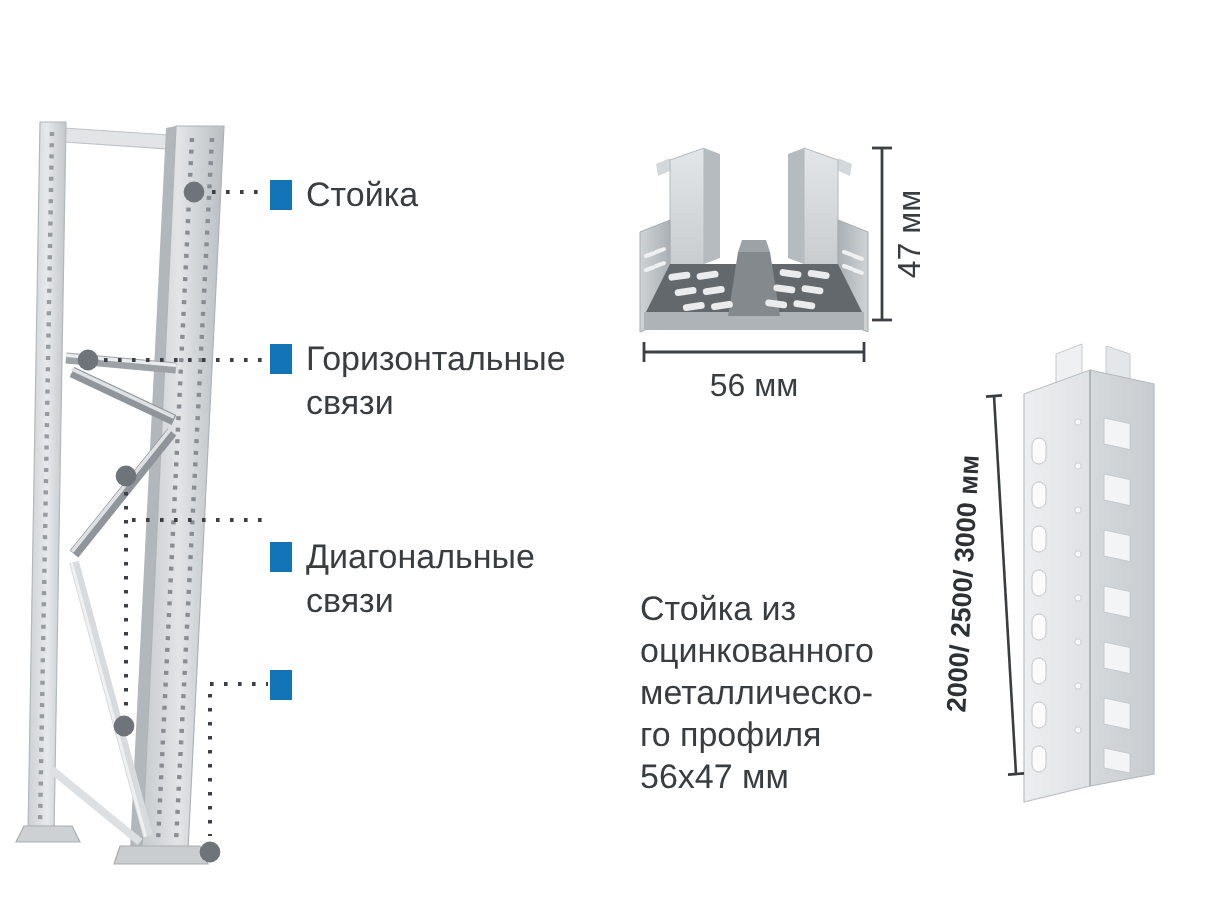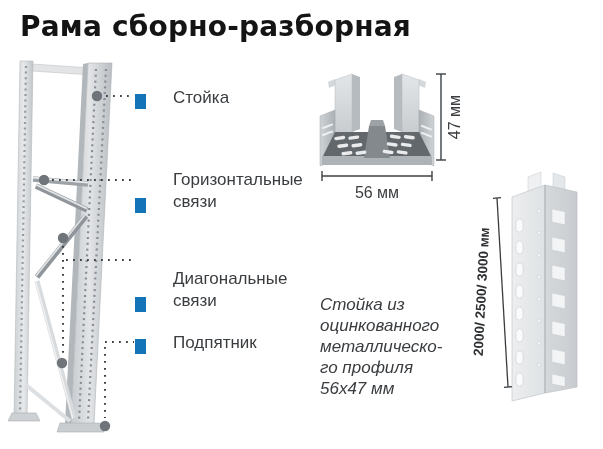--- a/index.html
+++ b/index.html
@@ -7,45 +7,44 @@
     position:relative;width:603px;height:449px;background:#ffffff;overflow:hidden;
     font-family:"Liberation Sans","DejaVu Sans",sans-serif;color:#3a3d40;
   }
   .title{
     position:absolute;left:20px;top:10px;margin:0;
     font-size:28px;font-weight:800;letter-spacing:.2px;color:#141414;
     font-family:"DejaVu Sans","Liberation Sans",sans-serif;
   }
   .abs{position:absolute;}
   .callout-row{
-    position:absolute;left:135px;display:flex;align-items:flex-end;gap:20px;
+    position:absolute;left:135px;display:flex;align-items:flex-start;
   }
   .callout-square{
     width:11px;height:15px;background:#1474b8;margin-right:7px;margin-top:3px;flex:0 0 auto;
   }
   .callout-label{
     font-size:17px;line-height:22px;color:#3a3d40;white-space:pre-line;
   }
   .caption{
     position:absolute;left:320px;top:294px;width:150px;
-    font-size:17px;line-height:21px;color:#3a3d40;white-space:pre-line;font-style:italic;
+    font-size:17px;line-height:21px;color:#3a3d40;white-space:pre-line;
   }
   svg text{
     font-family:"Liberation Sans","DejaVu Sans",sans-serif;
     fill:#3a3d40;
   }
   .dim-text{font-size:16px;}
   .dim-text-bold{font-size:13.5px;font-weight:bold;fill:#2e3133;}
 </style>
 </head>
 <body>
 
 <div class="page">
 
-  <h1 class="title">Рама сборно-разборная</h1>
 
   <svg class="abs" style="left:0;top:55px" width="150" height="394" viewBox="0 0 150 394">
     <defs>
       <linearGradient id="gUpR" x1="0" y1="0" x2="1" y2="0">
         <stop offset="0" stop-color="#c7cbcf"></stop>
           <stop offset=".45" stop-color="#e2e4e6"></stop>
           <stop offset="1" stop-color="#b9bec2"></stop>
       </linearGradient>
       <linearGradient id="gUpL" x1="0" y1="0" x2="1" y2="0">
         <stop offset="0" stop-color="#cdd1d4"></stop>
@@ -113,21 +112,20 @@
     <span class="callout-label">Горизонтальные
 связи</span>
   </div>
   <div class="callout-row" style="top:268px">
     <span class="callout-square"></span>
     <span class="callout-label">Диагональные
 связи</span>
   </div>
   <div class="callout-row" style="top:332px">
     <span class="callout-square"></span>
-    <span class="callout-label">Подпятник</span>
   </div>
 
   <svg class="abs" style="left:295px;top:58px" width="175" height="145" viewBox="0 0 175 145">
     <defs>
       <linearGradient id="gWall" x1="0" y1="0" x2="1" y2="0">
         <stop offset="0" stop-color="#cfd3d6"></stop>
           <stop offset="1" stop-color="#aab0b4"></stop>
       </linearGradient>
       <linearGradient id="gWallR" x1="0" y1="0" x2="1" y2="0">
         <stop offset="0" stop-color="#aab0b4"></stop>

